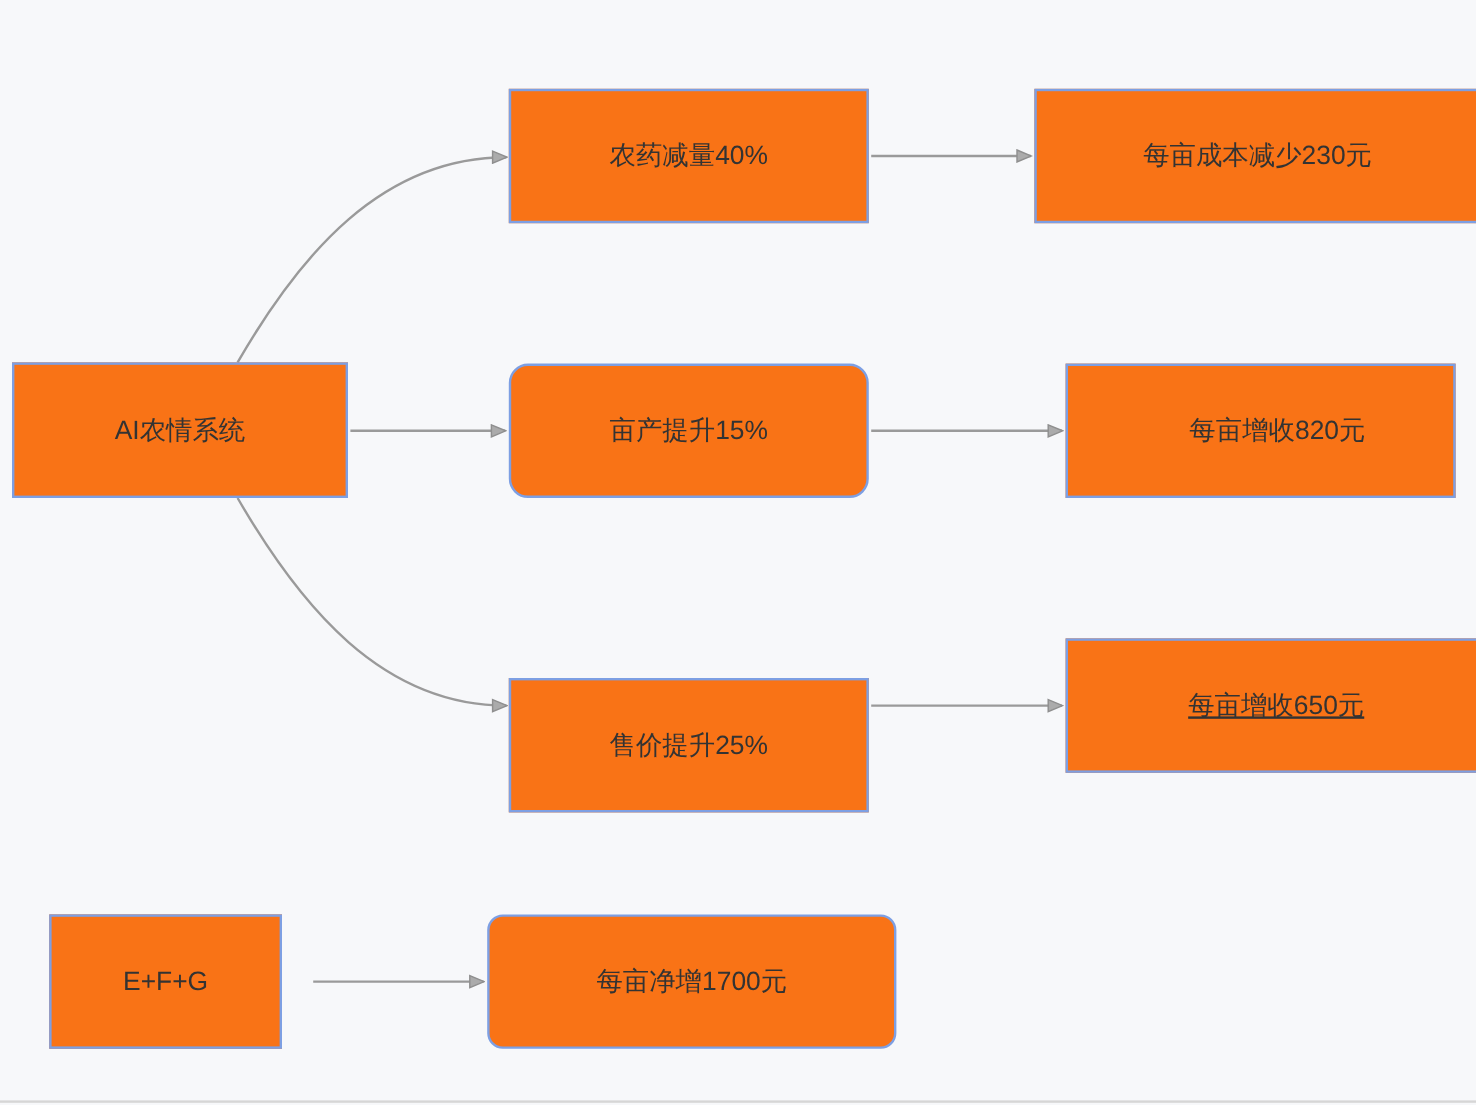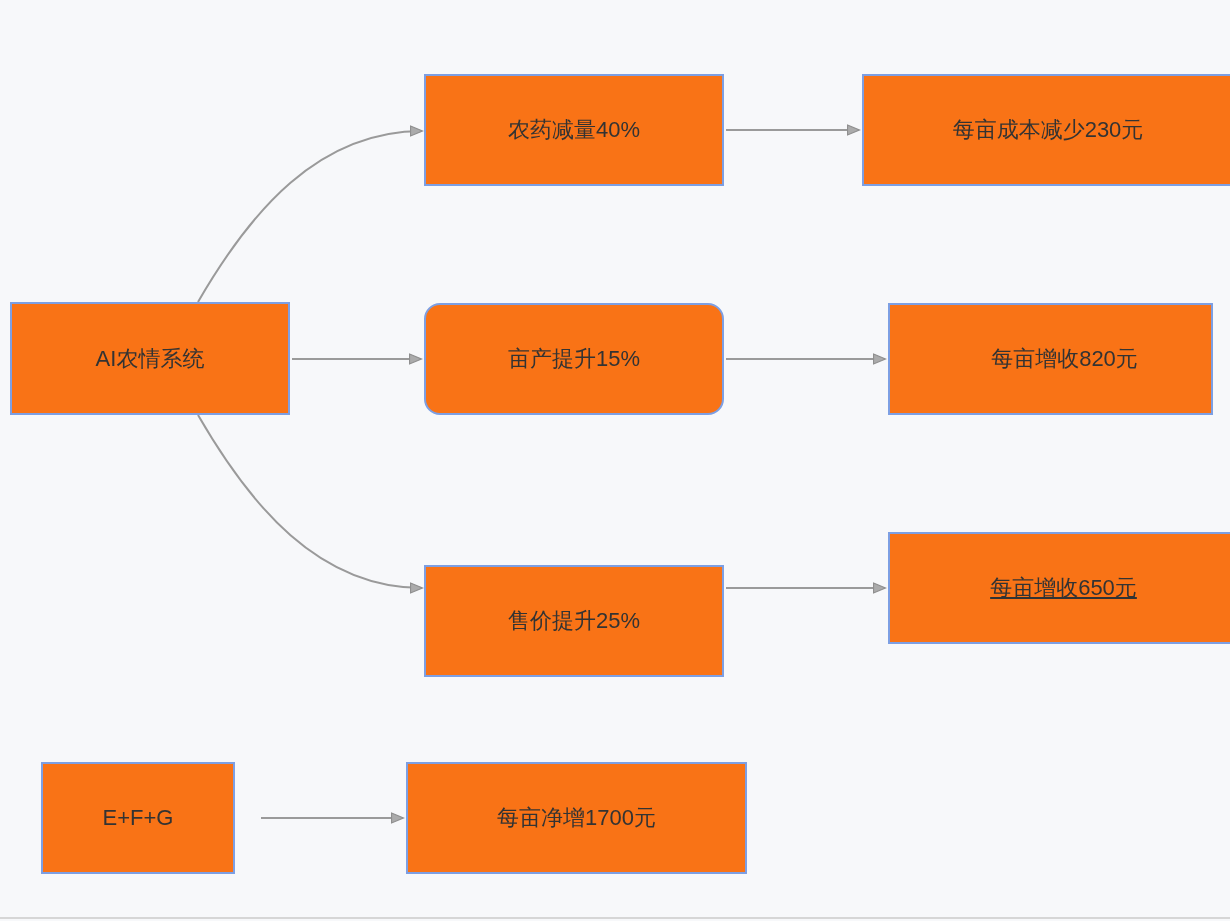--- a/index.html
+++ b/index.html
@@ -36,21 +36,21 @@
     white-space: nowrap;
   }
   .node-a     { left: 10px;  top: 302px; width: 280px; height: 113px; }
   .node-b     { left: 424px; top: 74px;  width: 300px; height: 112px; }
   .node-c     { left: 424px; top: 303px; width: 300px; height: 112px; border-radius: 16px; }
   .node-d     { left: 424px; top: 532px; width: 300px; height: 112px; margin-top: 33px; }
   .node-e     { left: 862px; top: 74px;  width: 372px; height: 112px; }
   .node-f     { left: 888px; top: 303px; width: 325px; height: 112px; padding-left: 28px; }
   .node-g     { left: 888px; top: 532px; width: 351px; height: 112px; text-decoration: underline; }
   .node-sum   { left: 41px;  top: 762px; width: 194px; height: 112px; }
-  .node-total { left: 406px; top: 762px; width: 341px; height: 112px; }
+  .node-total { left: 406px; top: 762px; width: 341px; height: 112px; border-radius: 13px; }
   .bottom-border {
     position: absolute;
     left: 0;
     top: 917px;
     width: 1230px;
     height: 2px;
     background: #d6d6d6;
   }
 </style>
 </head>

